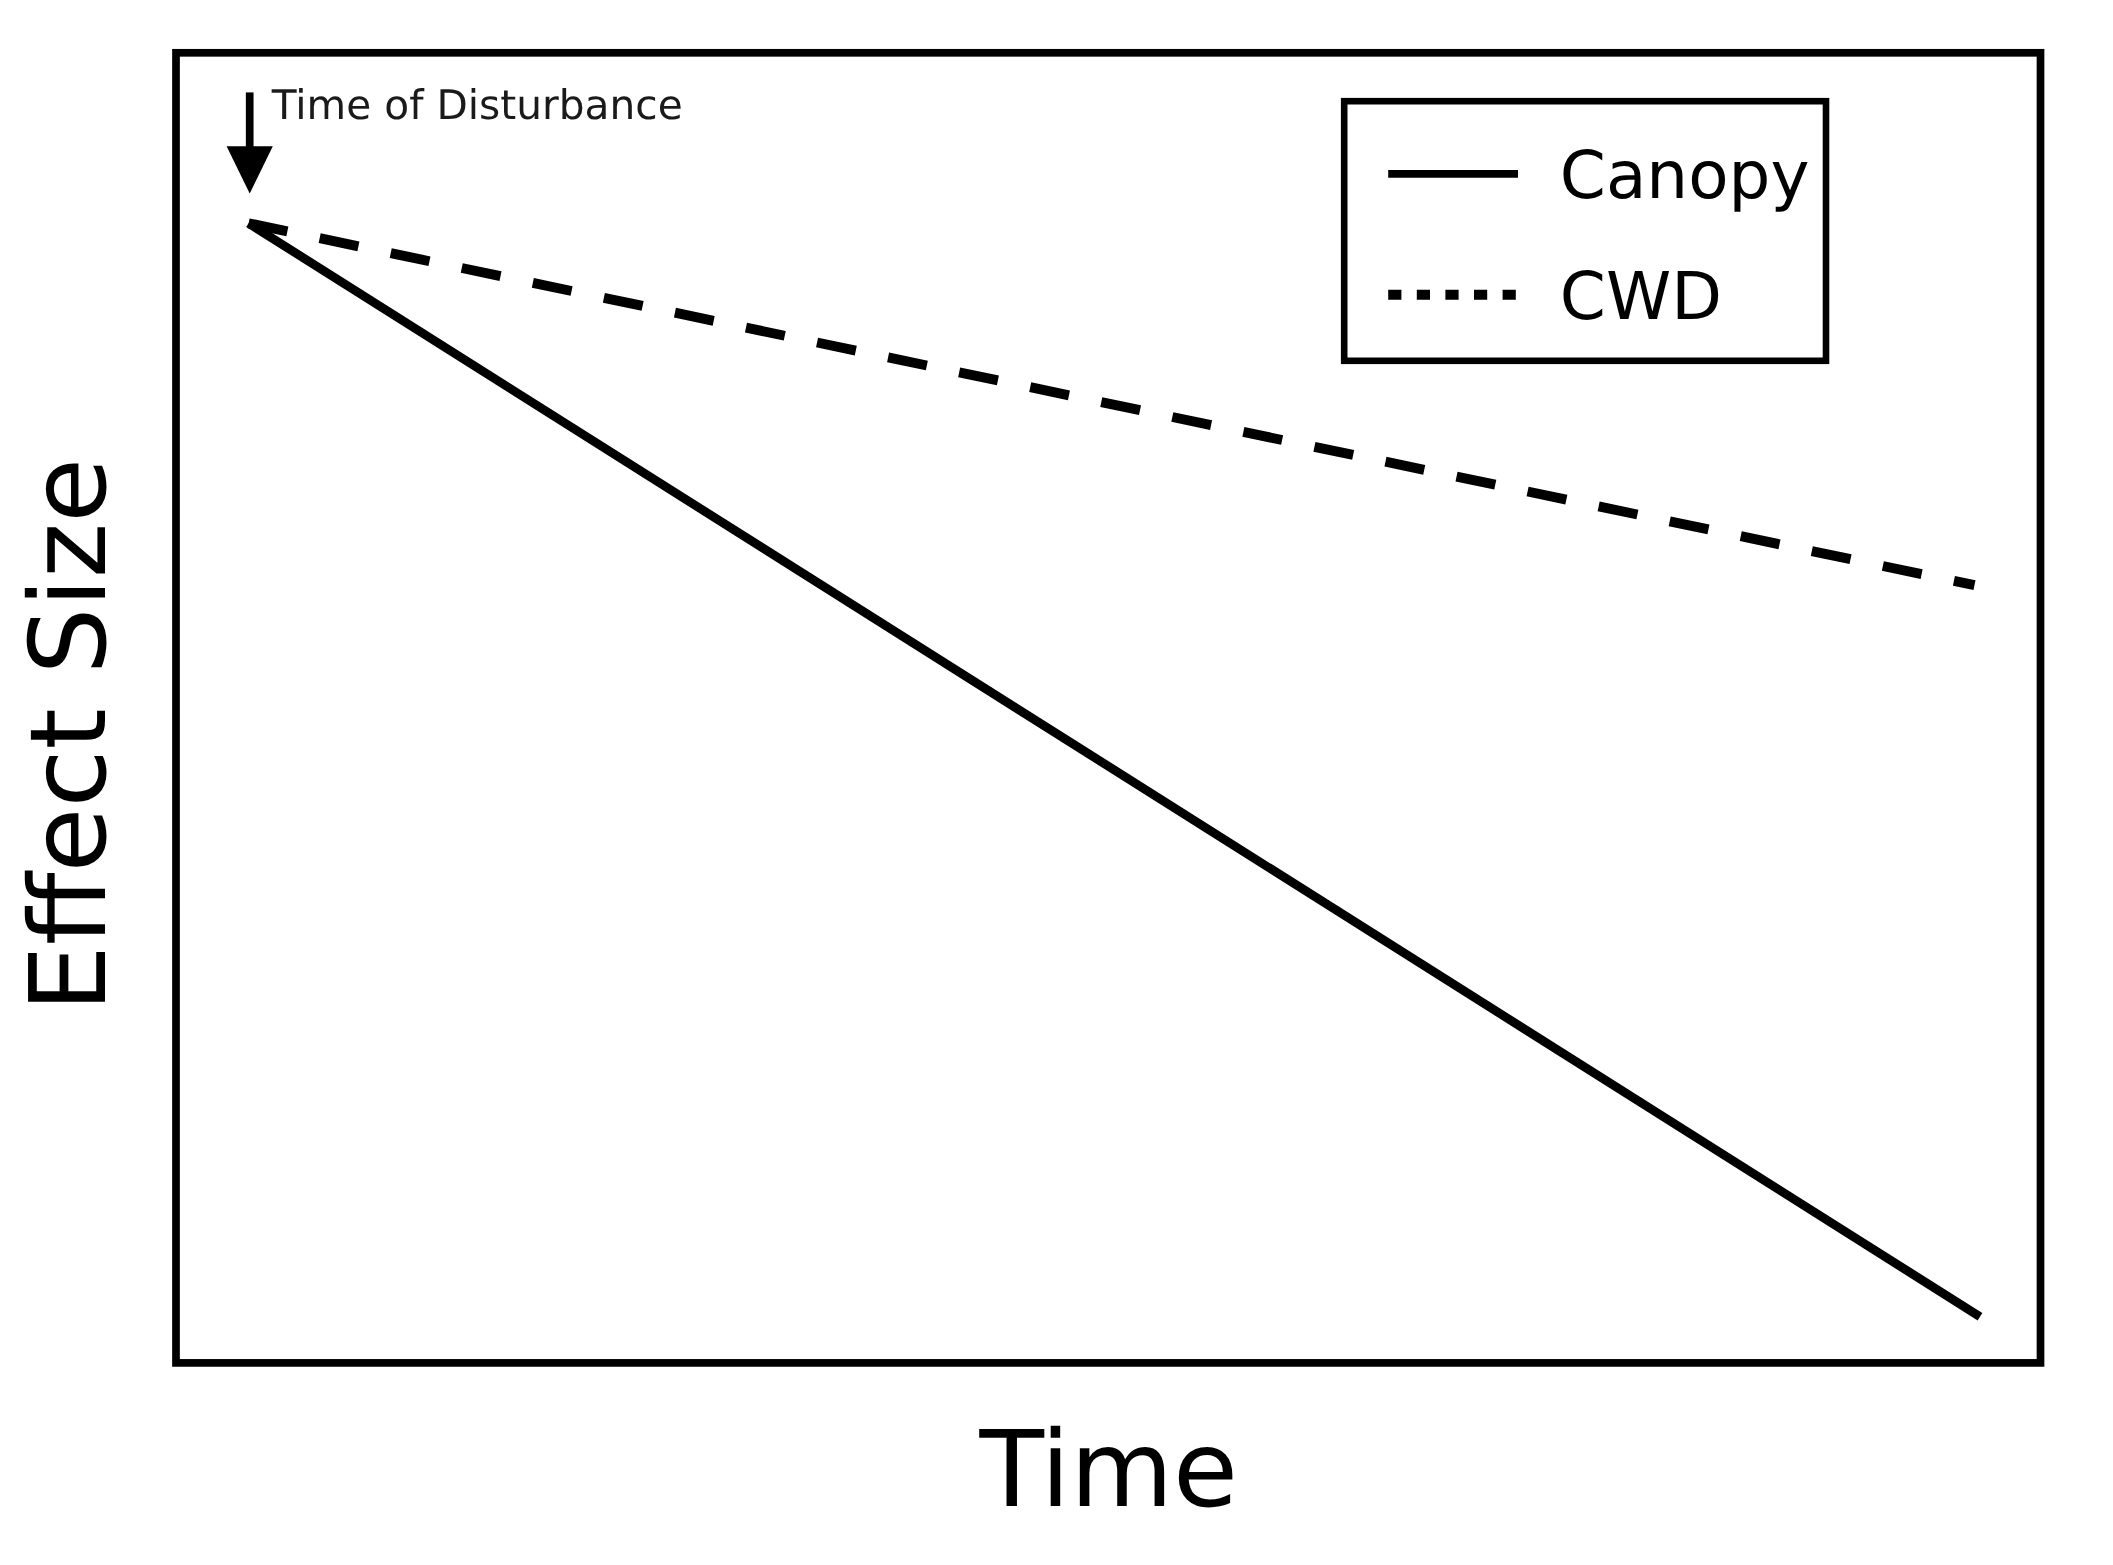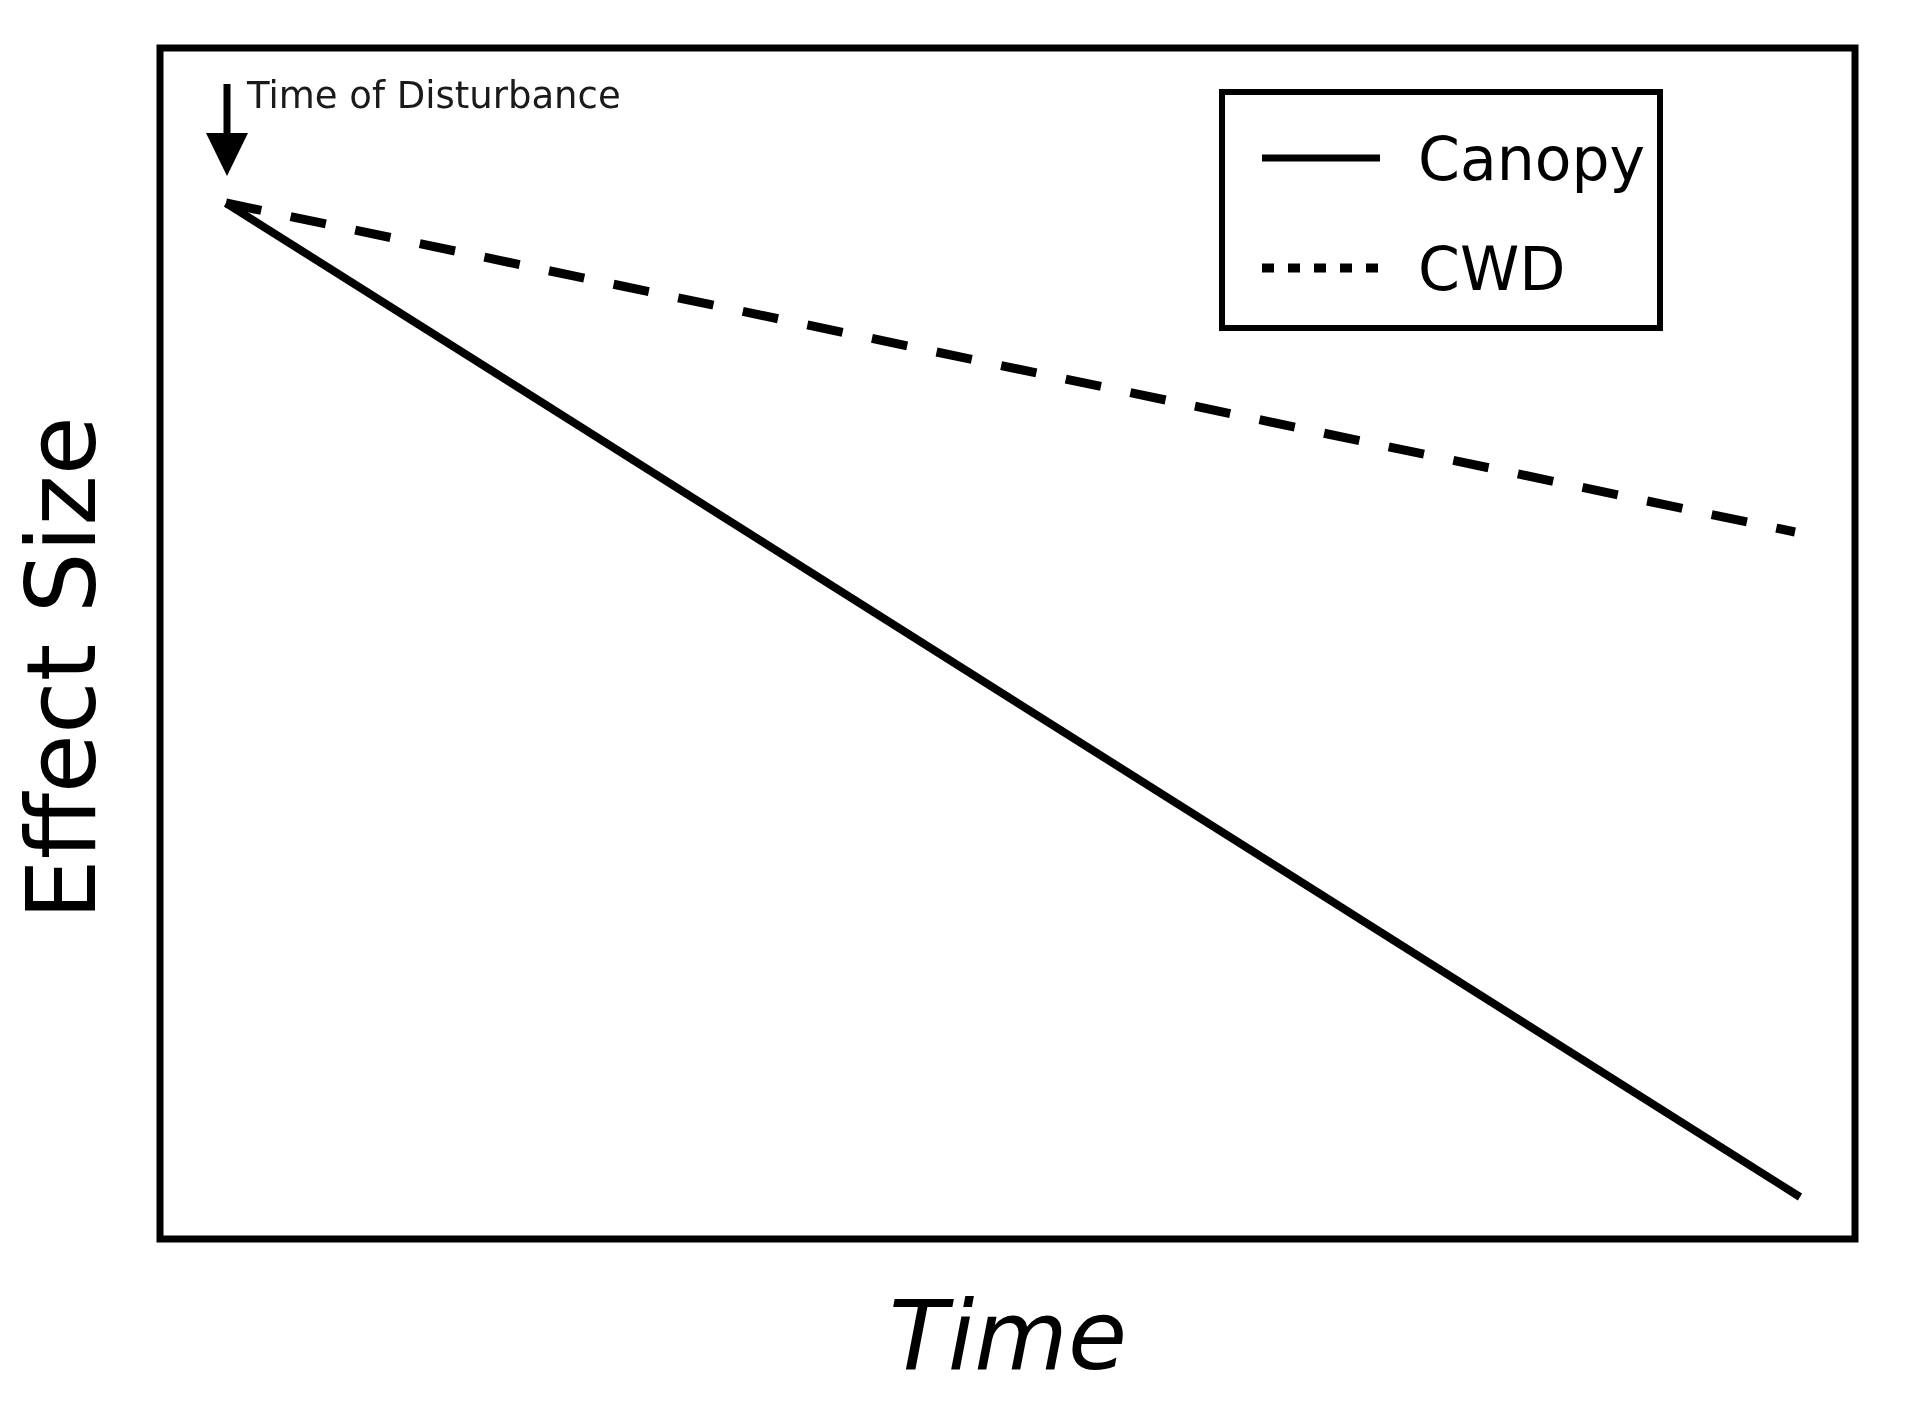--- a/index.html
+++ b/index.html
@@ -42,21 +42,20 @@
   #xlabel {
     position: absolute;
     left: 160px;
     top: 1288px;
     width: 1696px;
     text-align: center;
     font-size: 96px;
     line-height: 1;
     color: #000000;
     white-space: nowrap;
-    font-style: italic;
   }
 
   svg.plot-canvas {
     position: absolute;
     left: 0;
     top: 0;
     width: 1921px;
     height: 1423px;
     overflow: visible;
   }

